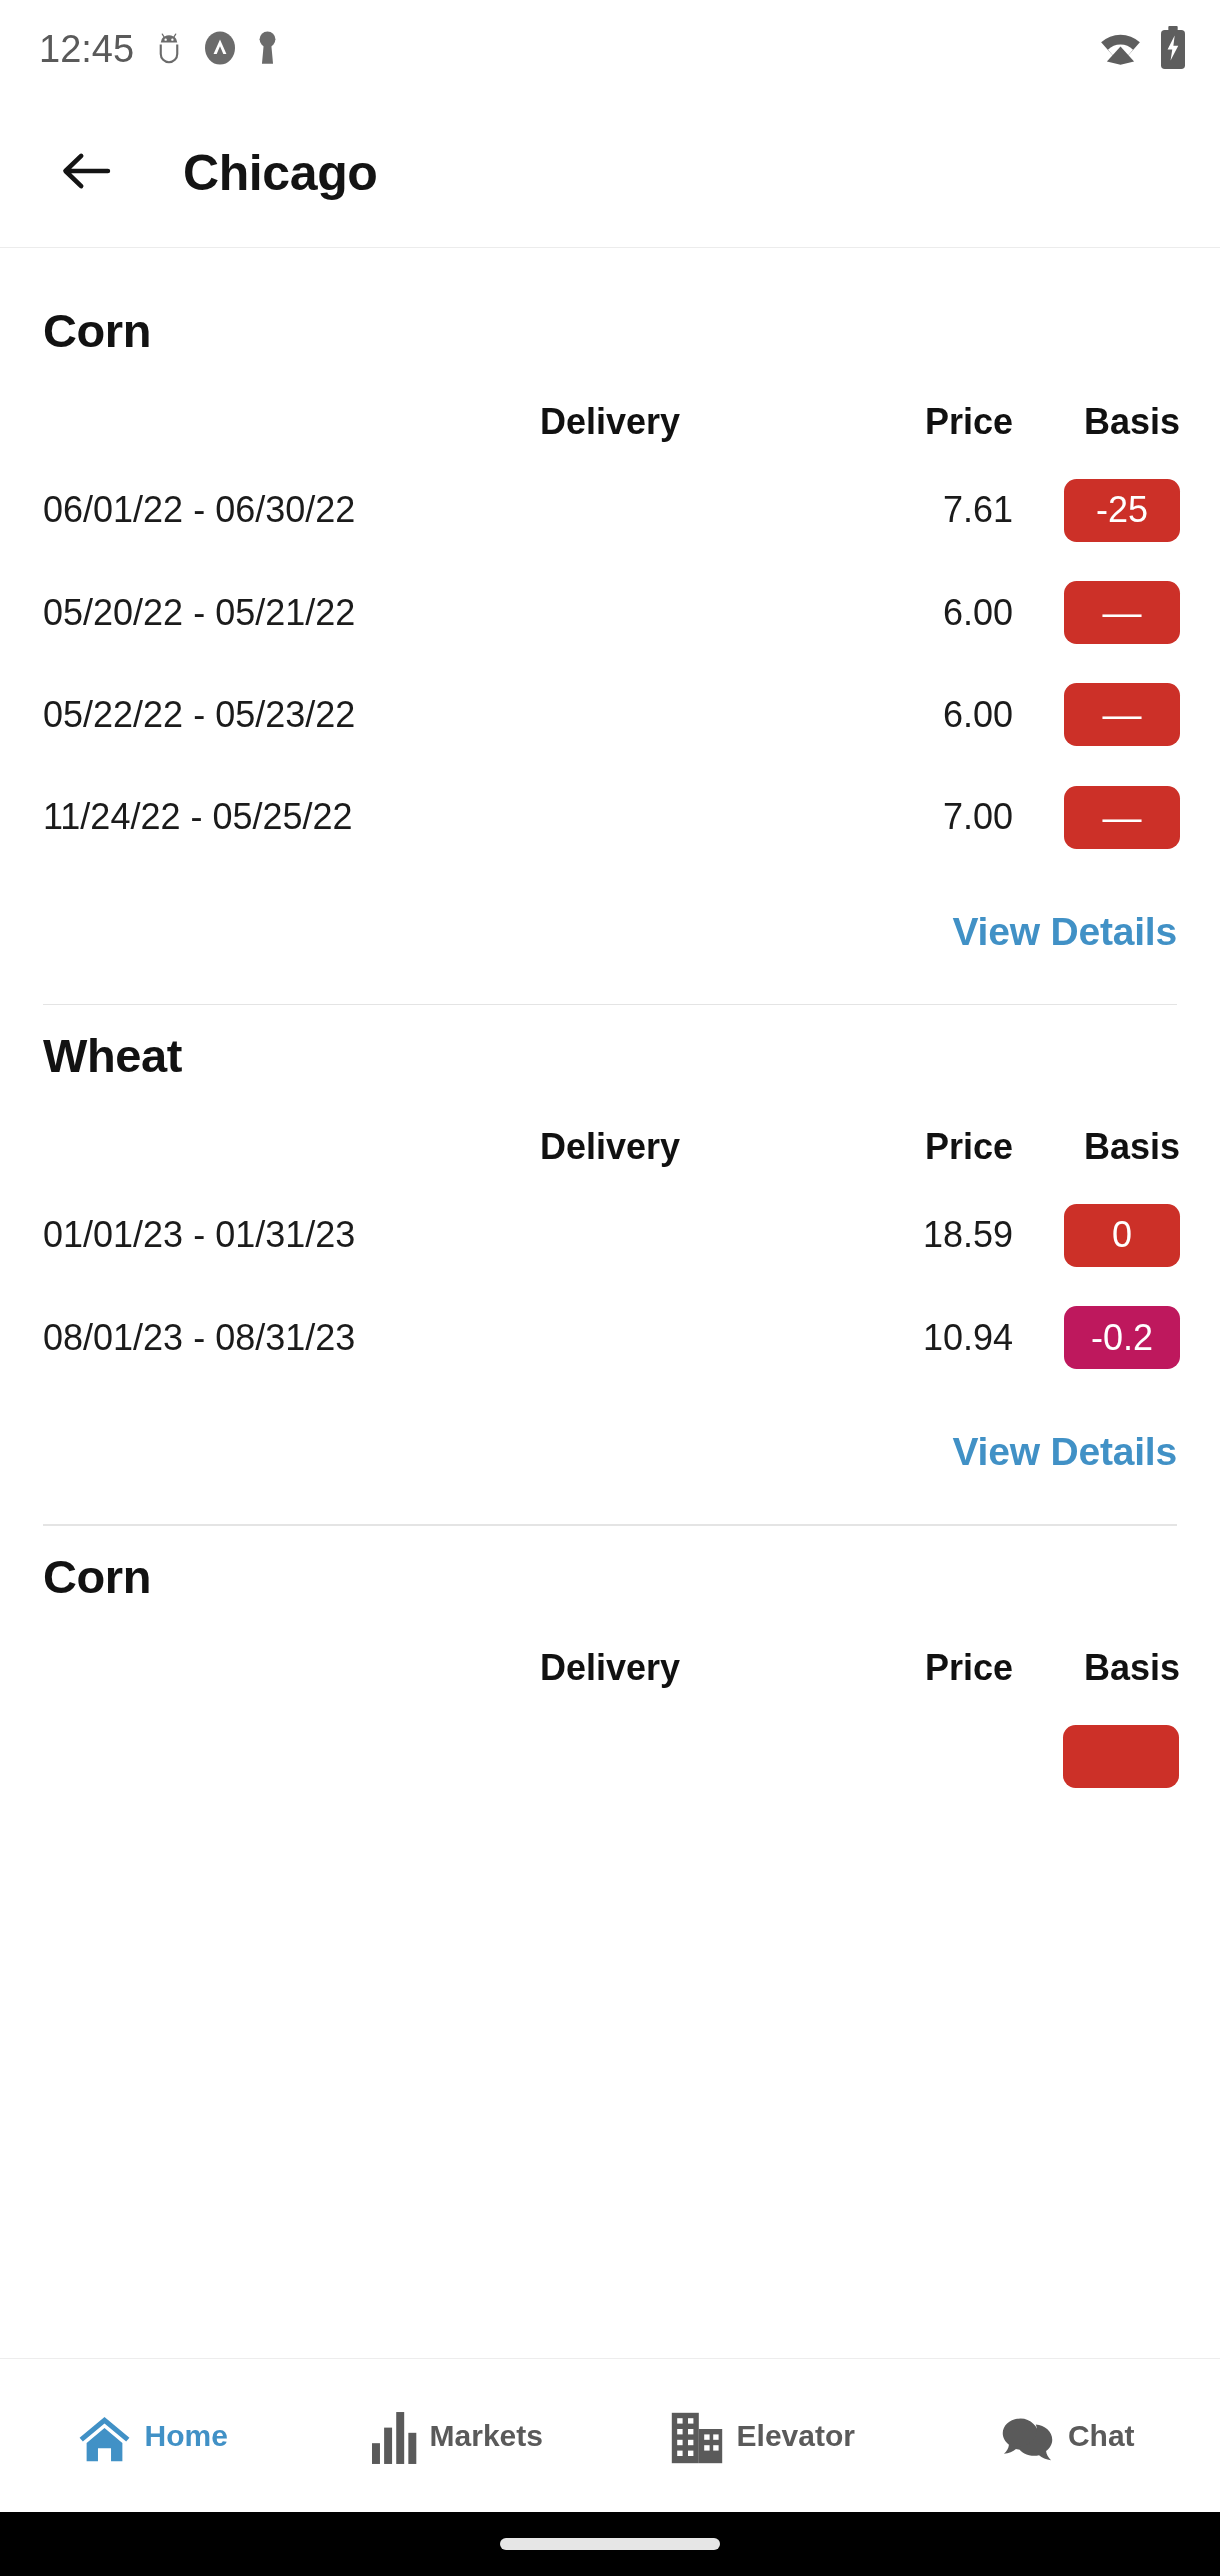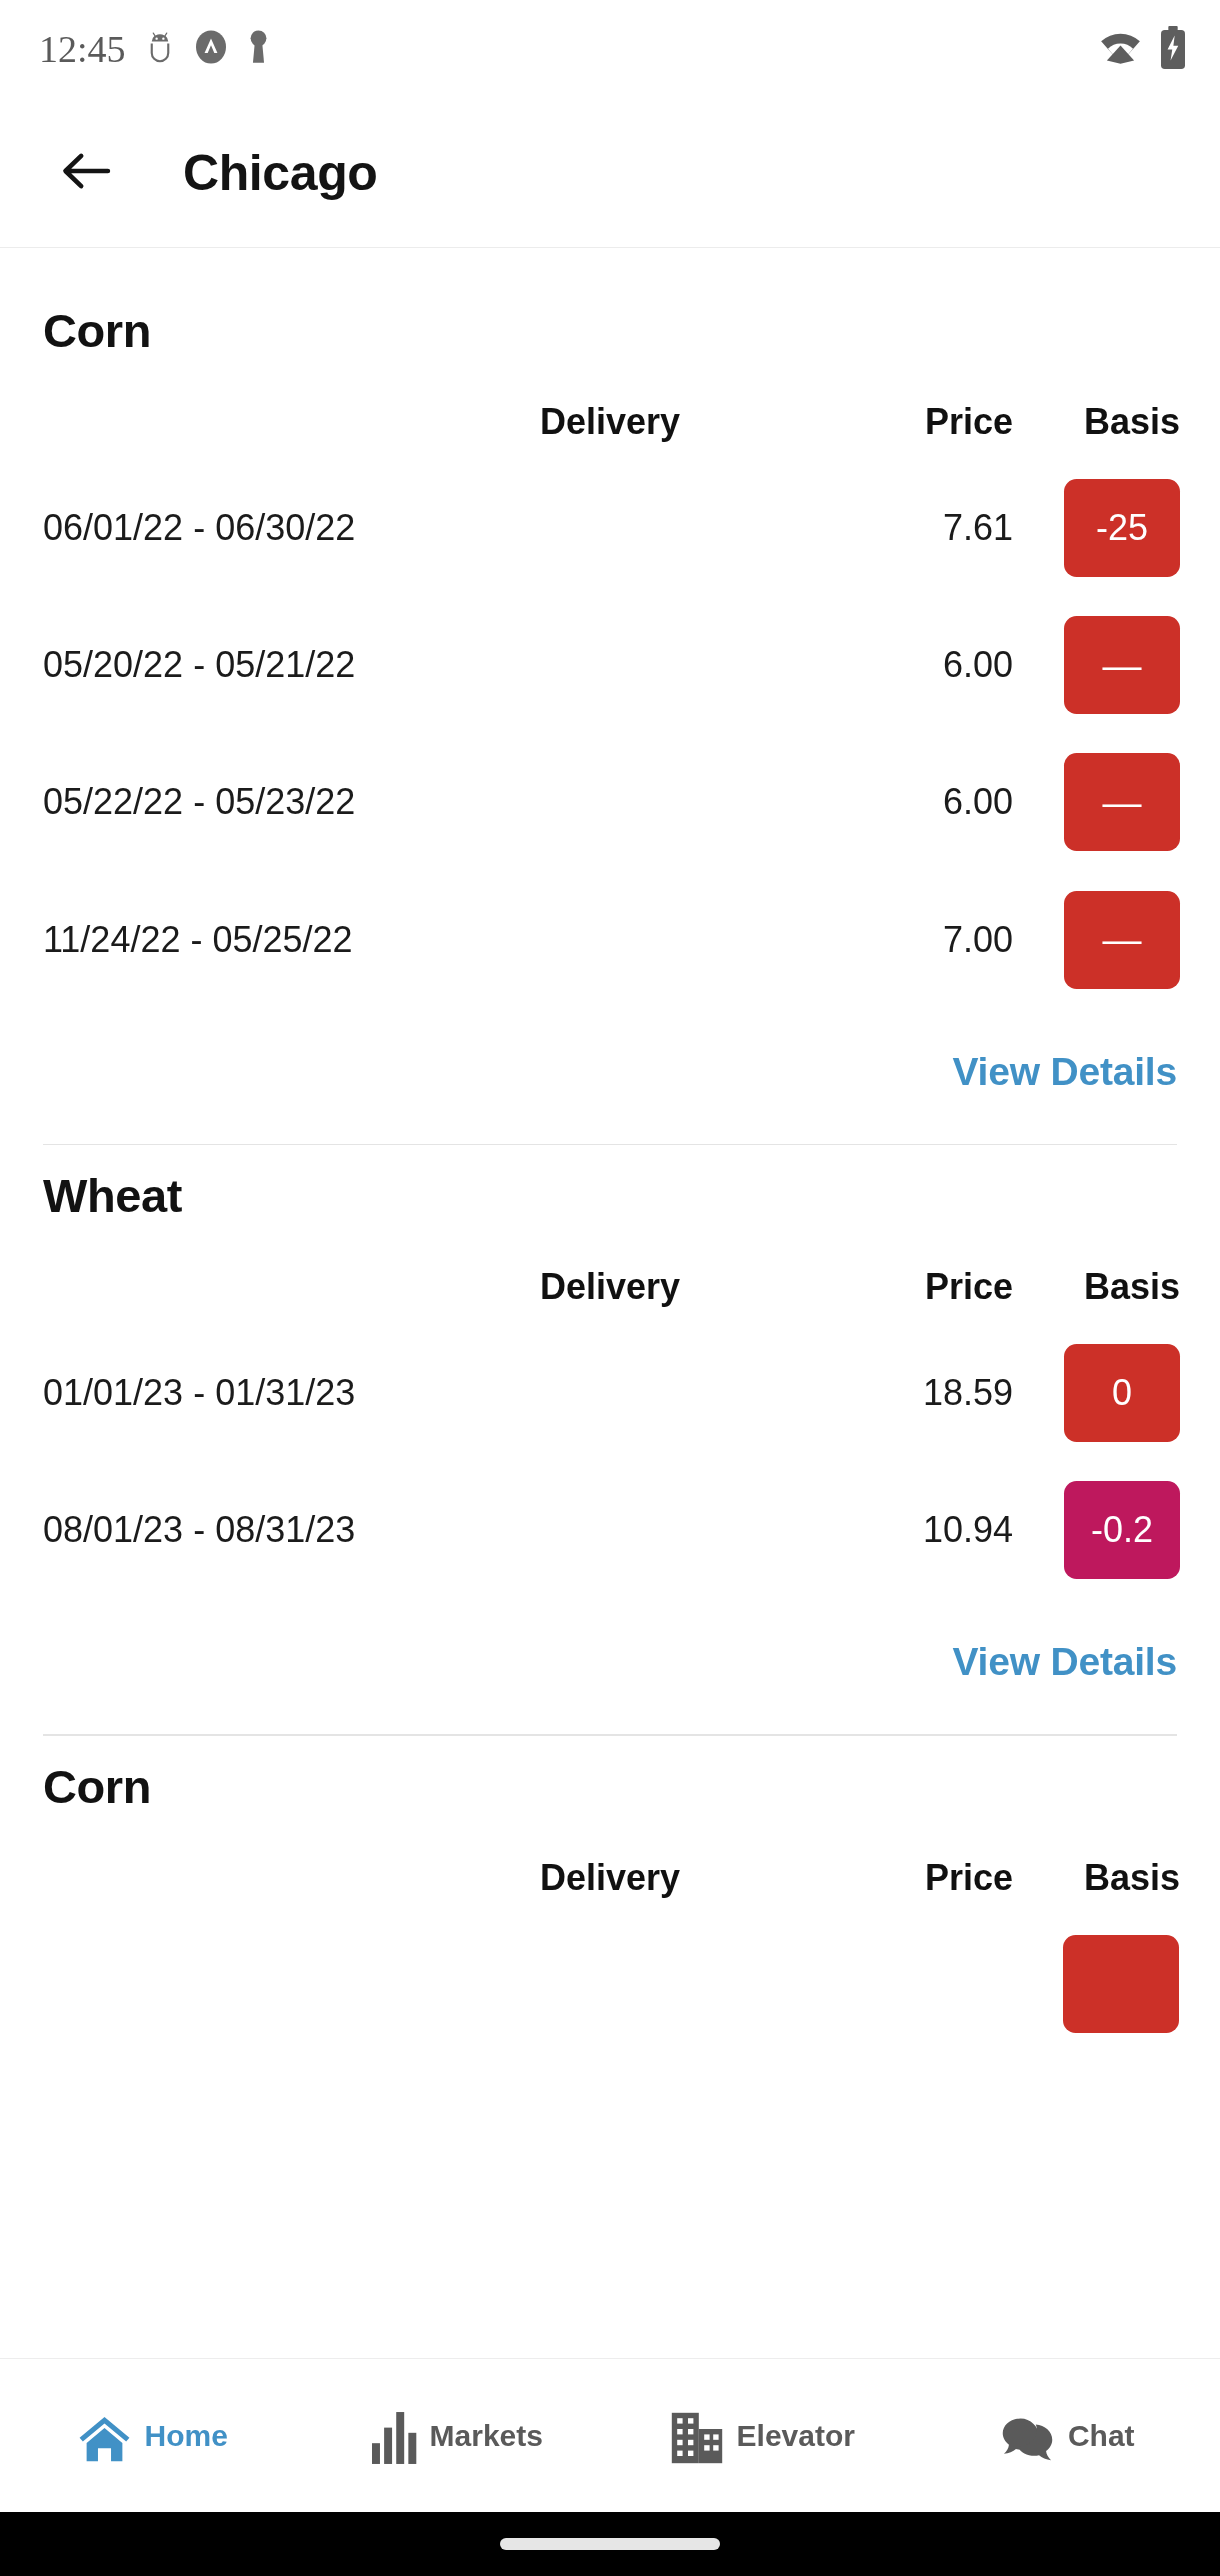--- a/index.html
+++ b/index.html
@@ -16,21 +16,20 @@
     display:flex; flex-direction:column;
   }
 
   
   .status-bar {
     height:98px;
     flex:0 0 98px;
     display:flex; align-items:center;
     padding:0 32px 0 39px;
     background:#ffffff;
-    font-family:Liberation Serif, serif;
   }
   .status-left { display:flex; align-items:center; gap:19.7px; }
   .status-time {
     font-size:38px; font-weight:400; color:#5a5a5a;
     letter-spacing:0px; line-height:1;
   }
   .status-icons-left { display:flex; align-items:center; gap:18px; }
   .status-right { margin-left:auto; display:flex; align-items:center; gap:16px; }
   .sicon { display:block; }
 
@@ -90,21 +89,21 @@
     font-size:36px; color:#1b1b1b; font-weight:400;
     padding:19.7px 0 19.7px 0;
     vertical-align:middle;
   }
   .quote-table td.d-delivery { padding-left:43px; text-align:left; }
   .quote-table td.d-price    { text-align:right; padding-right:43px; }
   .quote-table td.d-basis    { text-align:right; padding-right:41px; }
 
   .basis-badge {
     display:inline-flex; align-items:center; justify-content:center;
-    min-width:116px; height:98px;
+    min-width:116px; height:63px;
     border-radius:12.5px;
     background:#cc3028;
     color:#ffffff;
     font-size:36px; font-weight:400;
     padding:0 12.5px;
     line-height:1;
   }
   .basis-badge.dash { font-size:39px; }
 
   .view-details-row {

